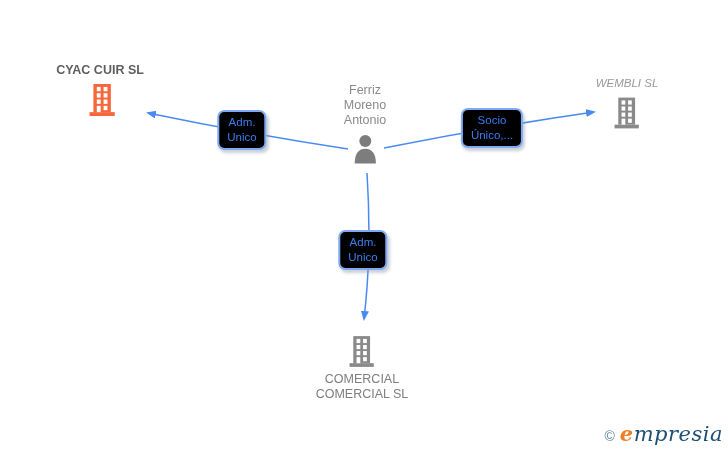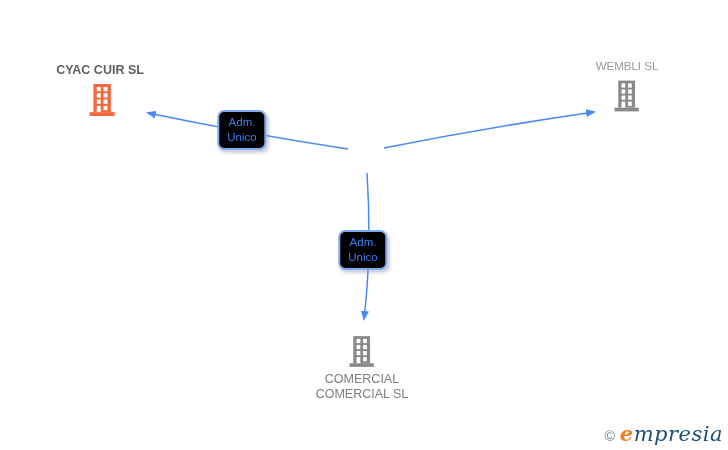--- a/index.html
+++ b/index.html
@@ -121,38 +121,51 @@
         <rect x="9.5" y="9.5" width="4" height="4.5" fill="#ffffff"></rect>
         <rect x="16.5" y="9.5" width="4" height="4.5" fill="#ffffff"></rect>
         <rect x="9.5" y="16" width="4" height="4.5" fill="#ffffff"></rect>
         <rect x="16.5" y="16" width="4" height="4.5" fill="#ffffff"></rect>
         <rect x="9.5" y="22.5" width="4" height="6.5" fill="#ffffff"></rect>
         <rect x="16.5" y="22.5" width="4" height="4.5" fill="#ffffff"></rect>
       </svg>
     </span>
   </div>
 
-  <div class="node" style="left:627px; top:59px;">
+  <div class="node" style="left:627px; top:76px;font-style:italic;">
     <div class="company-name">WEMBLI SL</div>
     <span class="icon gray">
       <svg width="28" height="32" viewBox="0 0 30 33">
         <rect x="2" y="29" width="26" height="4" fill="currentColor"></rect>
         <rect x="6" y="0" width="18" height="29" fill="currentColor"></rect>
         <rect x="9.5" y="3" width="4" height="4.5" fill="#ffffff"></rect>
         <rect x="16.5" y="3" width="4" height="4.5" fill="#ffffff"></rect>
         <rect x="9.5" y="9.5" width="4" height="4.5" fill="#ffffff"></rect>
         <rect x="16.5" y="9.5" width="4" height="4.5" fill="#ffffff"></rect>
         <rect x="9.5" y="16" width="4" height="4.5" fill="#ffffff"></rect>
         <rect x="16.5" y="16" width="4" height="4.5" fill="#ffffff"></rect>
         <rect x="9.5" y="22.5" width="4" height="6.5" fill="#ffffff"></rect>
         <rect x="16.5" y="22.5" width="4" height="4.5" fill="#ffffff"></rect>
       </svg>
     </span>
   </div>
 
+  <div class="node" style="left:365px; top:83px;">
+    <div class="person-name">
+      <div>Ferriz</div>
+      <div>Moreno</div>
+      <div>Antonio</div>
+    </div>
+    <span class="icon person">
+      <svg width="27" height="30" viewBox="0 0 28 30">
+        <circle cx="14" cy="6.6" r="6.2" fill="currentColor"></circle>
+        <path d="M3,30 C3,19.5 7.6,14.8 14,14.8 C20.4,14.8 25,19.5 25,30 Z" fill="currentColor"></path>
+      </svg>
+    </span>
+  </div>
 
   <div class="node bottom-node" style="left:362px; top:335px;">
     <span class="icon gray">
       <svg width="28" height="33" viewBox="0 0 30 33">
         <rect x="2" y="29" width="26" height="4" fill="currentColor"></rect>
         <rect x="6" y="0" width="18" height="29" fill="currentColor"></rect>
         <rect x="9.5" y="3" width="4" height="4.5" fill="#ffffff"></rect>
         <rect x="16.5" y="3" width="4" height="4.5" fill="#ffffff"></rect>
         <rect x="9.5" y="9.5" width="4" height="4.5" fill="#ffffff"></rect>
         <rect x="16.5" y="9.5" width="4" height="4.5" fill="#ffffff"></rect>
@@ -166,20 +179,24 @@
       <div>COMERCIAL</div>
       <div>COMERCIAL SL</div>
     </div>
   </div>
 
   <div class="edge-label" style="left:242px; top:130px;">
     <div>Adm.</div>
     <div>Unico</div>
   </div>
 
+  <div class="edge-label" style="left:492px; top:128px;">
+    <div>Socio</div>
+    <div>Único,...</div>
+  </div>
 
   <div class="edge-label" style="left:363px; top:250px;">
     <div>Adm.</div>
     <div>Unico</div>
   </div>
 
   <div class="brand">
     <span class="copy">©</span>
     <span class="wordmark"><span class="brand-e">e</span><span class="brand-rest">mpresia</span></span>
   </div>

